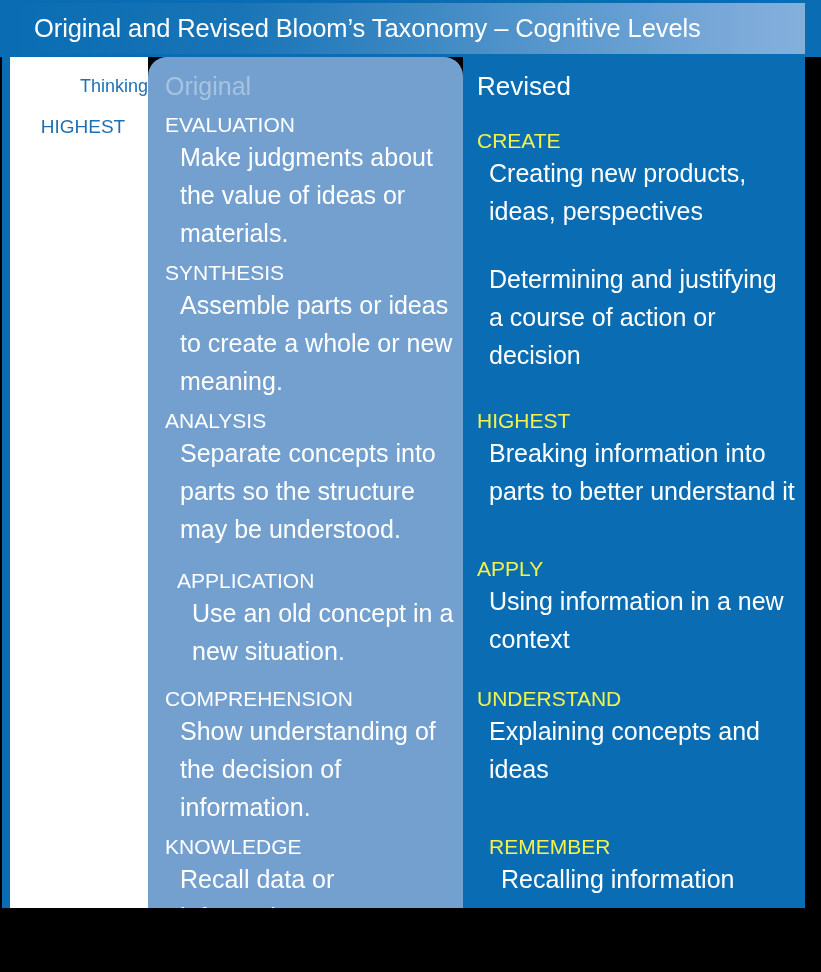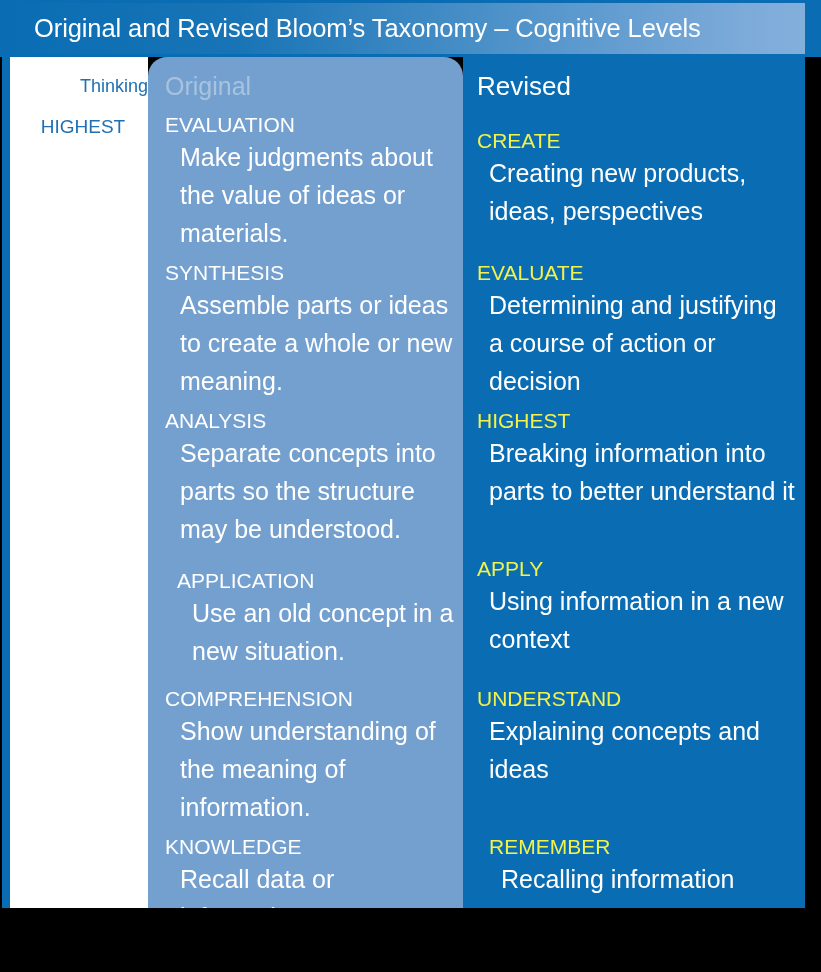--- a/index.html
+++ b/index.html
@@ -227,39 +227,38 @@
         <div class="level" style="top: 296px;">
           <div class="level-term">ANALYSIS</div>
           <div class="level-desc">Separate concepts into parts so the structure may be understood.</div>
         </div>
         <div class="level" style="top: 456px; padding-left: 12px;">
           <div class="level-term">APPLICATION</div>
           <div class="level-desc">Use an old concept in a new situation.</div>
         </div>
         <div class="level" style="top: 574px;">
           <div class="level-term">COMPREHENSION</div>
-          <div class="level-desc">Show understanding of the meaning of information.</div>
+          <div class="level-desc">Show understanding of the decision of information.</div>
         </div>
         <div class="level" style="top: 722px;">
           <div class="level-term">KNOWLEDGE</div>
           <div class="level-desc">Recall data or information.</div>
         </div>
       </div>
   </div>
   <div id="original-underline"></div>
 
   <div id="col-revised">
     <div id="revised-header">Revised</div>
     <div class="levels" id="revised-levels">
         <div class="level" style="top: 16px;">
           <div class="level-term">CREATE</div>
           <div class="level-desc">Creating new products, ideas, perspectives</div>
         </div>
         <div class="level" style="top: 148px;">
-          <div class="level-term">EVALUATE</div>
           <div class="level-desc">Determining and justifying a course of action or decision</div>
         </div>
         <div class="level" style="top: 296px;">
           <div class="level-term">HIGHEST</div>
           <div class="level-desc">Breaking information into parts to better understand it</div>
         </div>
         <div class="level" style="top: 444px;">
           <div class="level-term">APPLY</div>
           <div class="level-desc">Using information in a new context</div>
         </div>

